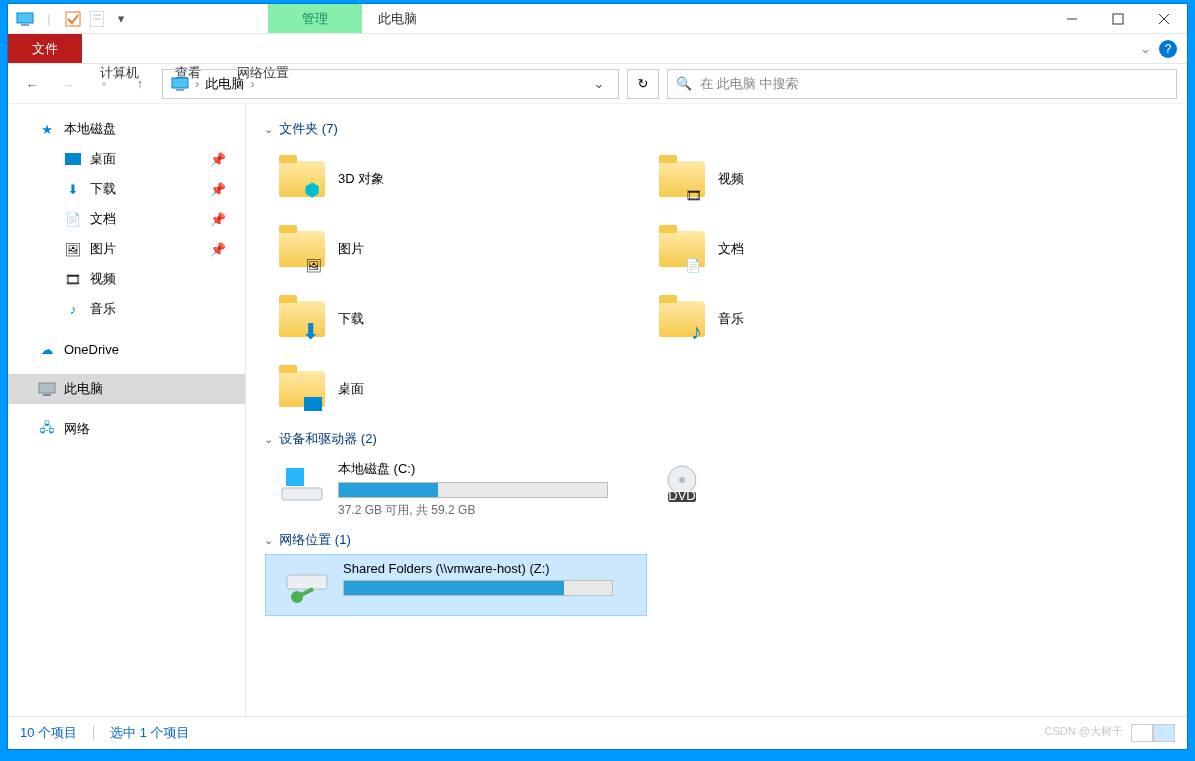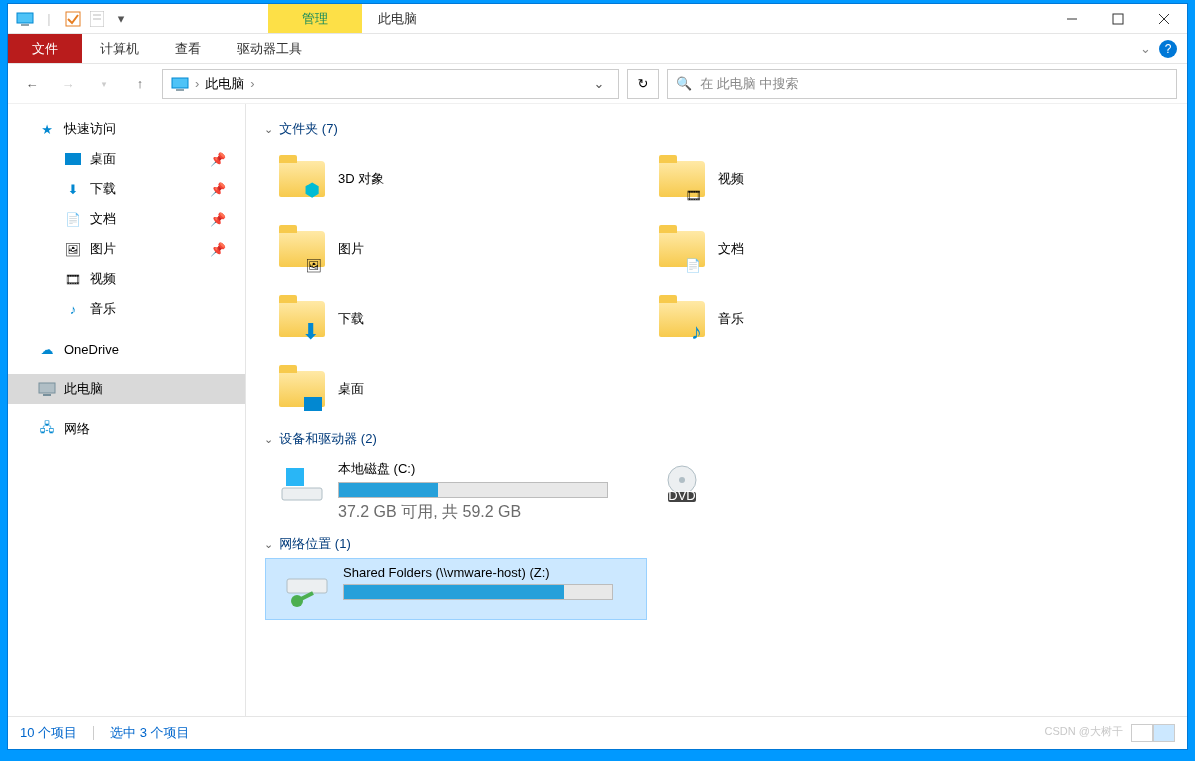--- a/index.html
+++ b/index.html
@@ -1,28 +1,28 @@
 <!DOCTYPE html>
 <html><head>
 <meta charset="utf-8">
 <style>
 * { box-sizing: border-box; margin: 0; padding: 0; font-family: "Microsoft YaHei", "Segoe UI", sans-serif; font-size: 13px; }
 body { background: #0099ff; width: 1195px; height: 761px; overflow: hidden; }
 .window { background: #fff; width: 1181px; height: 747px; margin: 3px auto; border: 1px solid #0078d7; display: flex; flex-direction: column; }
 .titlebar { height: 30px; background: #fff; display: flex; align-items: stretch; border-bottom: 1px solid #e5e5e5; }
 .qa-icons { display: flex; align-items: center; padding: 0 8px; gap: 6px; }
 .qa-icons span { width: 18px; height: 18px; display: flex; align-items: center; justify-content: center; }
-.tab-manage { background: #fde047; color: #178a5c; padding: 6px 34px; font-size: 13px; }
+.tab-manage { background: #86efac; color: #178a5c; padding: 6px 34px; font-size: 13px; }
 .title-text { padding: 6px 16px; color: #333; }
 .title-spacer { flex: 1; }
 .win-controls { display: flex; }
 .win-controls div { width: 46px; display: flex; align-items: center; justify-content: center; color: #333; font-size: 13px; }
 .menubar { height: 30px; display: flex; align-items: stretch; border-bottom: 1px solid #e5e5e5; }
 .menu-file { background: #b91c1c; color: #fff; padding: 6px 24px; }
-.menu-item { padding: 6px 18px; color: #333; }
+.menu-item { padding: 6px 18px; color: #333; margin-top: 24px; }
 .menu-ribbon-right { margin-left: auto; display: flex; align-items: center; padding-right: 10px; gap: 8px; }
 .help-icon { width: 18px; height: 18px; border-radius: 50%; background: #0078d7; color: #fff; display: flex; align-items: center; justify-content: center; font-size: 12px; }
 .navbar { height: 40px; display: flex; align-items: center; padding: 0 10px; gap: 8px; border-bottom: 1px solid #f0f0f0; }
 .nav-btn { width: 28px; height: 28px; display: flex; align-items: center; justify-content: center; color: #555; }
 .nav-btn.disabled { color: #ccc; }
 .address-bar { flex: 1; height: 30px; border: 1px solid #ccc; display: flex; align-items: center; padding: 0 8px; gap: 6px; }
 .address-dropdown { width: 22px; display: flex; align-items: center; justify-content: center; }
 .refresh-btn { width: 32px; height: 30px; border: 1px solid #ccc; display: flex; align-items: center; justify-content: center; }
 .search-bar { width: 510px; height: 30px; border: 1px solid #ccc; display: flex; align-items: center; padding: 0 8px; gap: 8px; color: #888; }
 .body-area { flex: 1; display: flex; overflow: hidden; }
@@ -39,21 +39,21 @@
 .folder-item { width: 380px; height: 70px; display: flex; align-items: center; padding: 4px 10px; gap: 10px; }
 .folder-icon { width: 52px; height: 52px; display: flex; align-items: center; justify-content: center; position: relative; }
 .folder-shape { width: 46px; height: 36px; background: linear-gradient(#ffe9a6,#f7ca4d); border-radius: 2px 4px 2px 2px; position: relative; }
 .folder-shape::before { content:""; position:absolute; top:-6px; left:0; width:18px; height:8px; background:#f7ca4d; border-radius:2px 2px 0 0; }
 .drive-item { width: 380px; display: flex; align-items: flex-start; padding: 6px 10px; gap: 10px; }
 .drive-item.selected { background: #cce8ff; outline: 1px solid #99d1ff; padding-left: 15px; }
 .drive-icon { width: 52px; height: 48px; display: flex; align-items: center; justify-content: center; }
 .drive-body { flex: 1; }
 .drive-bar { width: 270px; height: 16px; background: #e8e8e8; border: 1px solid #bcbcbc; margin-top: 4px; position: relative; }
 .drive-fill { height: 100%; background: #26a0da; }
-.drive-text { color: #6b6b6b; font-size: 16px; margin-top: 4px; }
+.drive-text { color: #6b6b6b; font-size: 12px; margin-top: 4px; }
 .statusbar { height: 26px; border-top: 1px solid #e5e5e5; display: flex; align-items: center; padding: 16px 12px; gap: 16px; color: #0066cc; font-size: 12px; }
 .statusbar .divider { width: 1px; height: 14px; background: #ccc; }
 .status-right { margin-left: auto; display: flex; }
 .view-btn { width: 22px; height: 18px; border: 1px solid #ccc; }
 svg { display: block; }
 </style>
 </head>
 <body>
 
 <div class="window">
@@ -103,21 +103,21 @@
             <line x1="11" y1="1" x2="1" y2="11" stroke="#333"></line>
           </svg>
         </div>
     </div>
   </div>
 
   <div class="menubar">
     <div class="menu-file">文件</div>
     <div class="menu-item">计算机</div>
     <div class="menu-item">查看</div>
-    <div class="menu-item">驱动器工具</div>
+    <div class="menu-item">网络位置</div>
     <div class="menu-ribbon-right">
       <span style="color:#888;">⌄</span>
       <span class="help-icon">?</span>
     </div>
   </div>
 
   <div class="navbar">
     <div class="nav-btn">←</div>
     <div class="nav-btn disabled">→</div>
     <div class="nav-btn disabled" style="font-size:9px;">▾</div>
@@ -140,21 +140,21 @@
       <span>🔍</span>
       <span>在 此电脑 中搜索</span>
     </div>
   </div>
 
   <div class="body-area">
 
     <div class="sidebar">
       <div class="sb-item group">
         <span class="sb-icon" style="color:#0288d1;">★</span>
-        <span>快速访问</span>
+        <span>本地磁盘</span>
       </div>
       <div class="sb-item" style="padding-left:56px;">
         <span class="sb-icon">
             <svg width="16" height="12">
               <rect width="16" height="12" fill="#0288d1"></rect>
             </svg>
           </span>
         <span>桌面</span>
         <span class="sb-pin">📌</span>
       </div>
@@ -318,21 +318,21 @@
           </div>
         </div>
       </div>
 
     </div>
   </div>
 
   <div class="statusbar">
     <span>10 个项目</span>
     <span class="divider"></span>
-    <span>选中 3 个项目</span>
+    <span>选中 1 个项目</span>
     <div class="status-right">
       <span style="color:#c8c8c8;font-size:11px;margin-right:8px;">CSDN @大树干</span>
       <div class="view-btn"></div>
       <div class="view-btn" style="background:#cce8ff;"></div>
     </div>
   </div>
 
 </div>
 
 </body></html>

